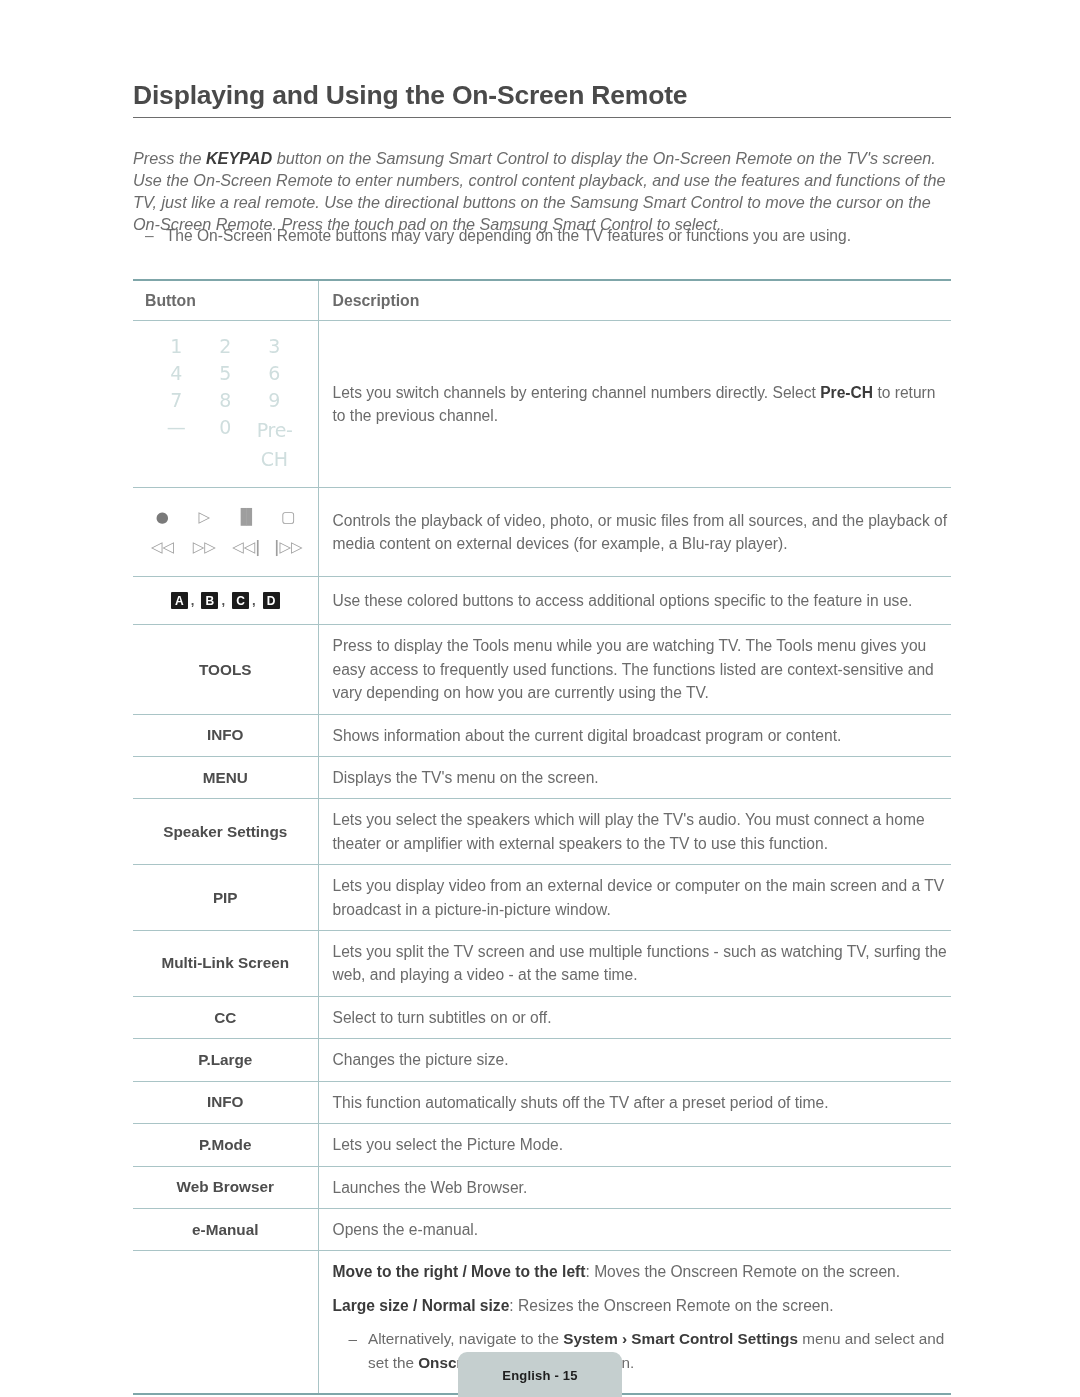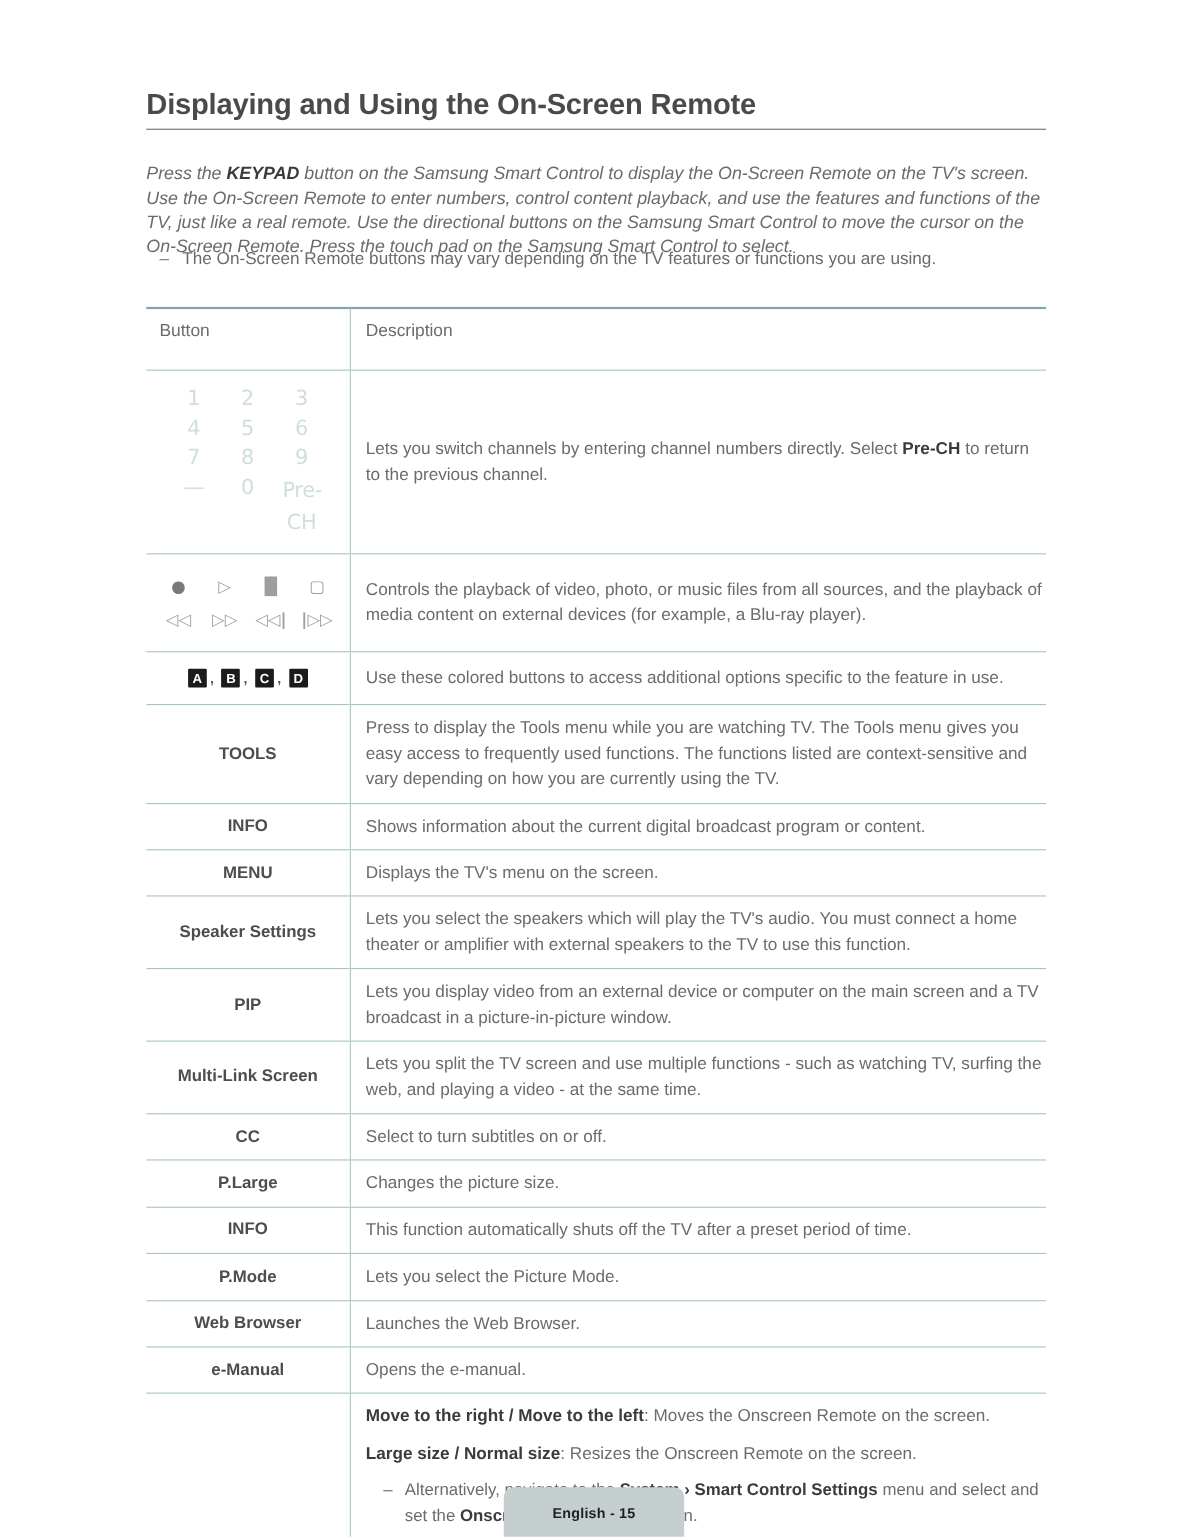--- a/index.html
+++ b/index.html
@@ -94,25 +94,25 @@
   .tbl .c-desc {
     padding: 9px 0 9px 14px;
     font-size: 15.6px;
     line-height: 23.4px;
     color: #6b6b6b;
   }
   .tbl .c-desc b { color: #3b3b3b; font-weight: bold; text-align: right; }
 
   .tbl tr.hdr .c-btn,
   .tbl tr.hdr .c-desc {
-    font-weight: normal;
+    font-weight: bold;
     font-size: 15.8px;
     color: #6b6b6b;
     padding-top: 8px;
-    padding-bottom: 24px;
+    padding-bottom: 8px;
   }
   .tbl tr.hdr .c-btn { text-align: left; padding-left: 12px; }
 
   .row-top-thick { border-top: 2px solid #7fa6a9; }
   .row-top-thin  { border-top: 1px solid #a9c4c6; }
   .tbl tr.last td { border-bottom: 2.2px solid #7fa6a9; }
 
   
   .keypad {
     display: grid;

